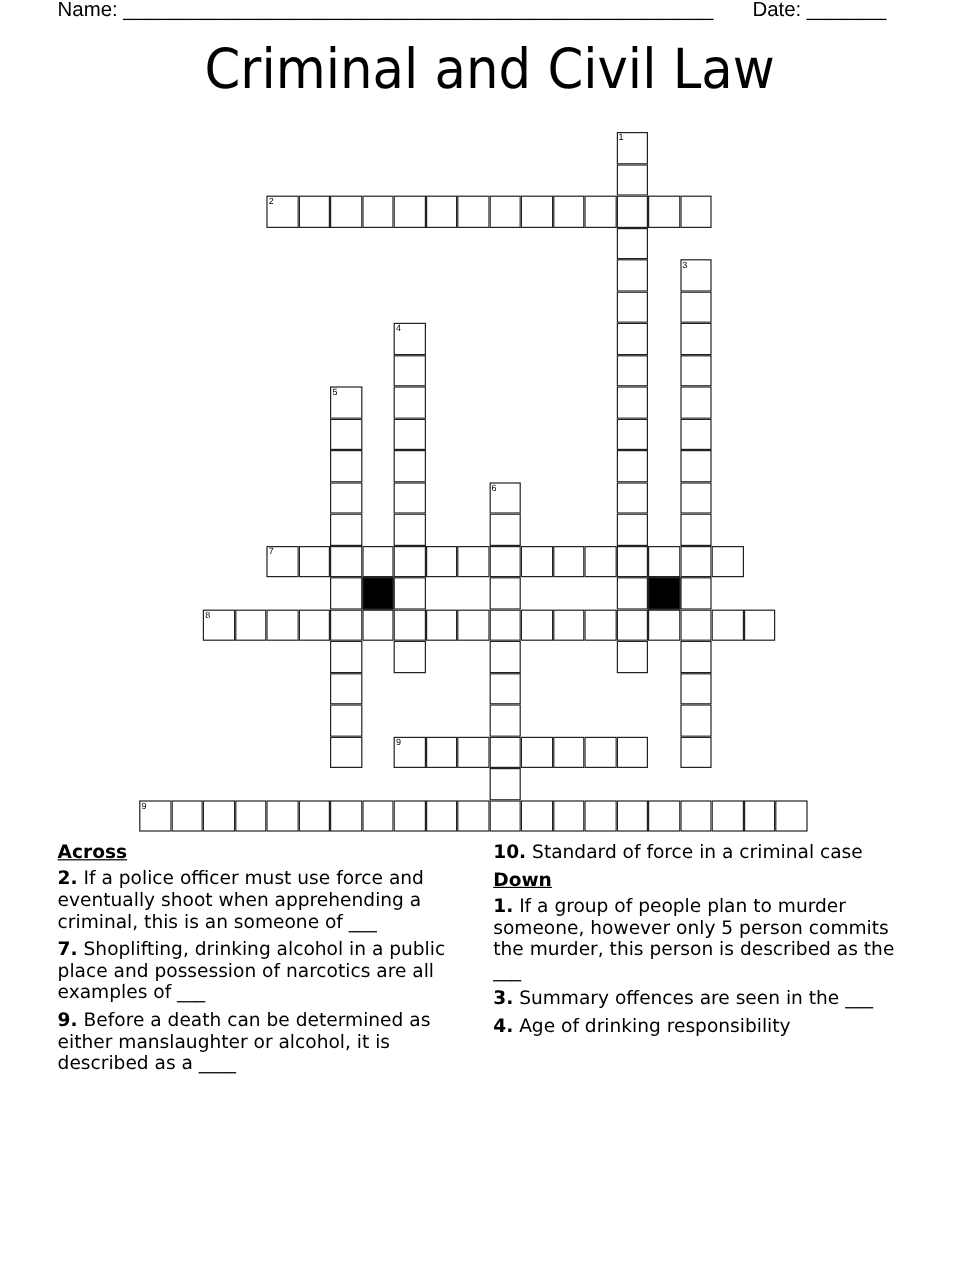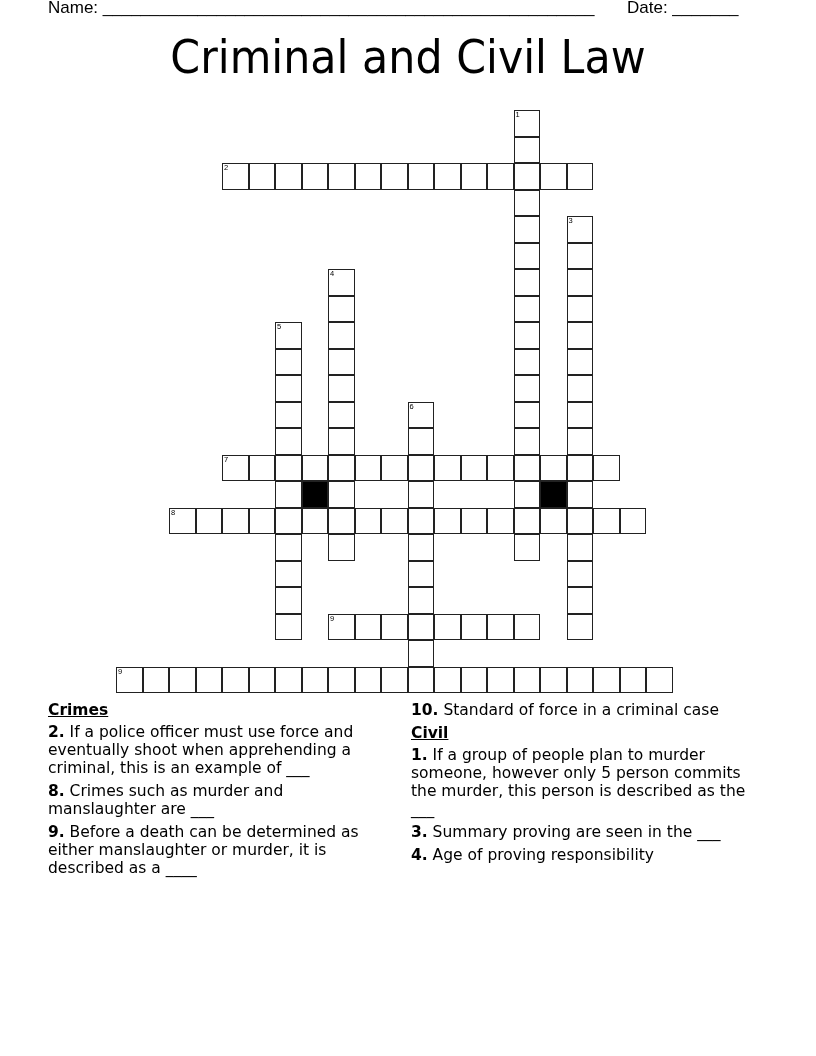--- a/index.html
+++ b/index.html
@@ -175,25 +175,25 @@
     <div class="cell" style="left: 424px; top: 556.5px;"></div>
     <div class="cell" style="left: 450.5px; top: 556.5px;"></div>
     <div class="cell" style="left: 477px; top: 556.5px;"></div>
     <div class="cell" style="left: 503.5px; top: 556.5px;"></div>
     <div class="cell" style="left: 530px; top: 556.5px;"></div>
     <div class="cell black" style="left: 185.5px; top: 371px;"></div>
     <div class="cell black" style="left: 424px; top: 371px;"></div>
   </div>
 
 <div class="clues col-left">
-  <div class="section-h">Crimes</div>
-  <div class="clue"><b>2.</b><span> If a police officer must use force and eventually shoot when apprehending a criminal, this is an example of ___</span></div>
-  <div class="clue"><b>8.</b><span> Crimes such as murder and manslaughter are ___</span></div>
-  <div class="clue"><b>9.</b><span> Before a death can be determined as either manslaughter or murder, it is described as a ____</span></div>
+  <div class="section-h">Across</div>
+  <div class="clue"><b>2.</b><span> If a police officer must use force and eventually shoot when apprehending a criminal, this is an someone of ___</span></div>
+  <div class="clue"><b>7.</b><span> Shoplifting, drinking alcohol in a public place and possession of narcotics are all examples of ___</span></div>
+  <div class="clue"><b>9.</b><span> Before a death can be determined as either manslaughter or alcohol, it is described as a ____</span></div>
 </div>
 
 <div class="clues col-right">
   <div class="clue"><b>10.</b><span> Standard of force in a criminal case</span></div>
-  <div class="section-h">Civil</div>
+  <div class="section-h">Down</div>
   <div class="clue"><b>1.</b><span> If a group of people plan to murder someone, however only 5 person commits the murder, this person is described as the ___</span></div>
-  <div class="clue"><b>3.</b><span> Summary proving are seen in the ___</span></div>
-  <div class="clue"><b>4.</b><span> Age of proving responsibility</span></div>
+  <div class="clue"><b>3.</b><span> Summary offences are seen in the ___</span></div>
+  <div class="clue"><b>4.</b><span> Age of drinking responsibility</span></div>
 </div>
 
 </body></html>

